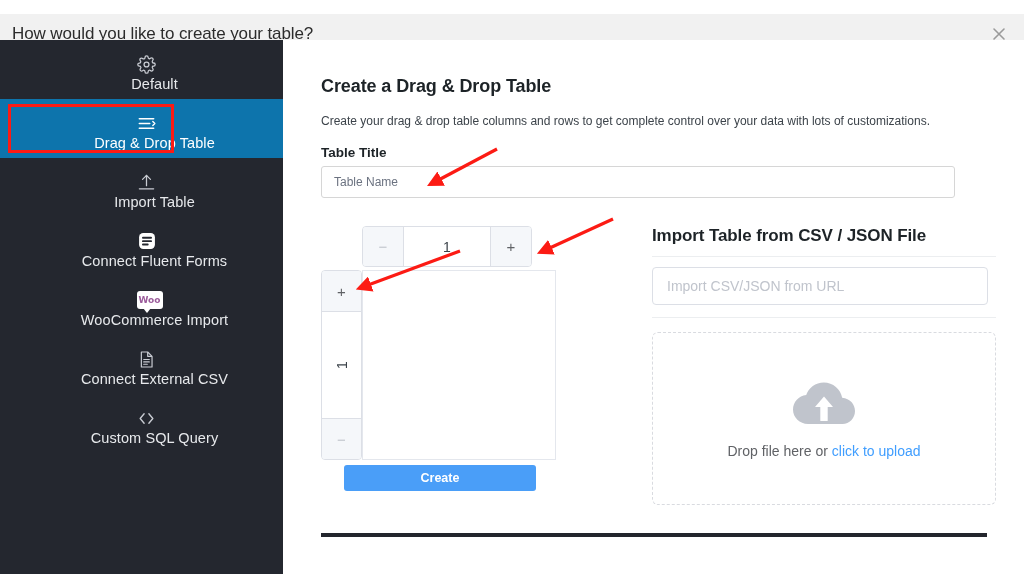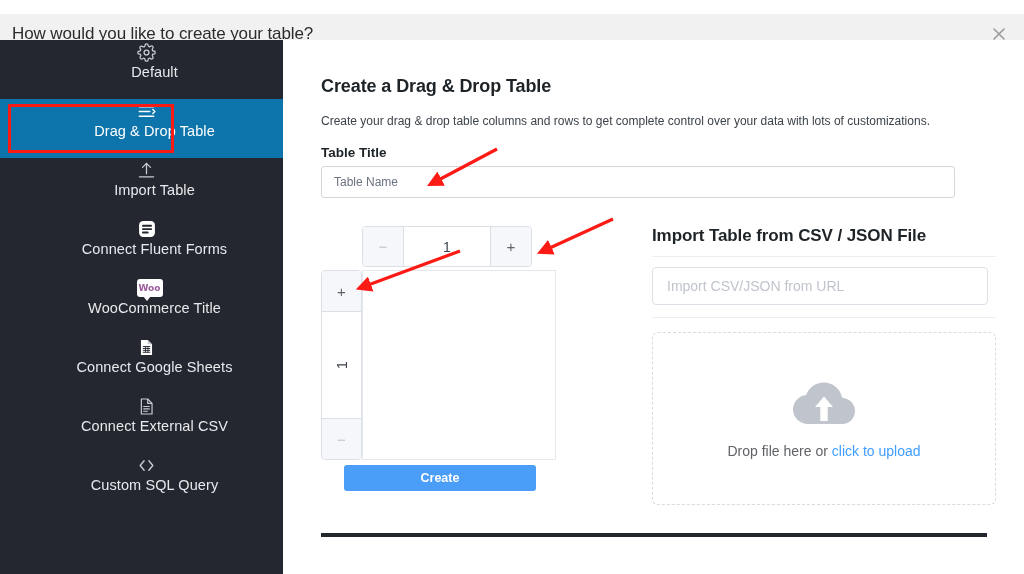--- a/index.html
+++ b/index.html
@@ -68,20 +68,21 @@
   }
   .side-item.active { background: #0d74ac; }
   .side-icon {
     width: 28px;
     min-width: 28px;
     height: 24px;
     display: flex;
     align-items: center;
     justify-content: flex-start;
     color: #c9ccd3;
+    margin-top: 12px;
   }
   .side-icon svg { display: block; }
   .side-item.active .side-icon { color: #ffffff; }
   .side-label {
     margin-left: 8px;
     font-size: 14.5px;
     color: #e7e9ec;
     white-space: nowrap;
     letter-spacing: 0.1px;
   }
@@ -362,40 +363,23 @@
       <span class="side-label">Connect Fluent Forms</span>
     </div>
 
 
     <div class="side-item">
       <span class="side-icon">
         <span class="woo-badge">
             <span>Woo</span>
           </span>
       </span>
-      <span class="side-label">WooCommerce Title</span>
-    </div>
-
-    <div class="side-item">
-      <span class="side-icon">
-        <svg width="19" height="19" viewBox="0 0 24 24">
-          <path d="M5 2.5h8.5L19 8v13.5H5z" fill="#ffffff"></path>
-          <path d="M13.5 2.5L19 8h-5.5z" fill="#c9ccd3"></path>
-          <g fill="#24272f">
-            <rect x="7.3" y="10.2" width="9.4" height="1.2"></rect>
-            <rect x="7.3" y="12.6" width="9.4" height="1.2"></rect>
-            <rect x="7.3" y="15" width="9.4" height="1.2"></rect>
-            <rect x="7.3" y="17.4" width="9.4" height="1.2"></rect>
-            <rect x="10.3" y="10.2" width="1" height="8.4"></rect>
-            <rect x="13.3" y="10.2" width="1" height="8.4"></rect>
-          </g>
-        </svg>
-      </span>
-      <span class="side-label">Connect Google Sheets</span>
-    </div>
+      <span class="side-label">WooCommerce Import</span>
+    </div>
+
 
     <div class="side-item">
       <span class="side-icon">
         <svg width="19" height="19" viewBox="0 0 24 24" fill="none" stroke="currentColor" stroke-width="1.5" stroke-linejoin="round">
           <path d="M5.5 2.5h8L19 8v13.5H5.5z"></path>
           <path d="M13.5 2.5V8H19"></path>
           <path d="M8.5 12h7 M8.5 15h7 M8.5 18h4.5" stroke-linecap="round"></path>
         </svg>
       </span>
       <span class="side-label">Connect External CSV</span>

